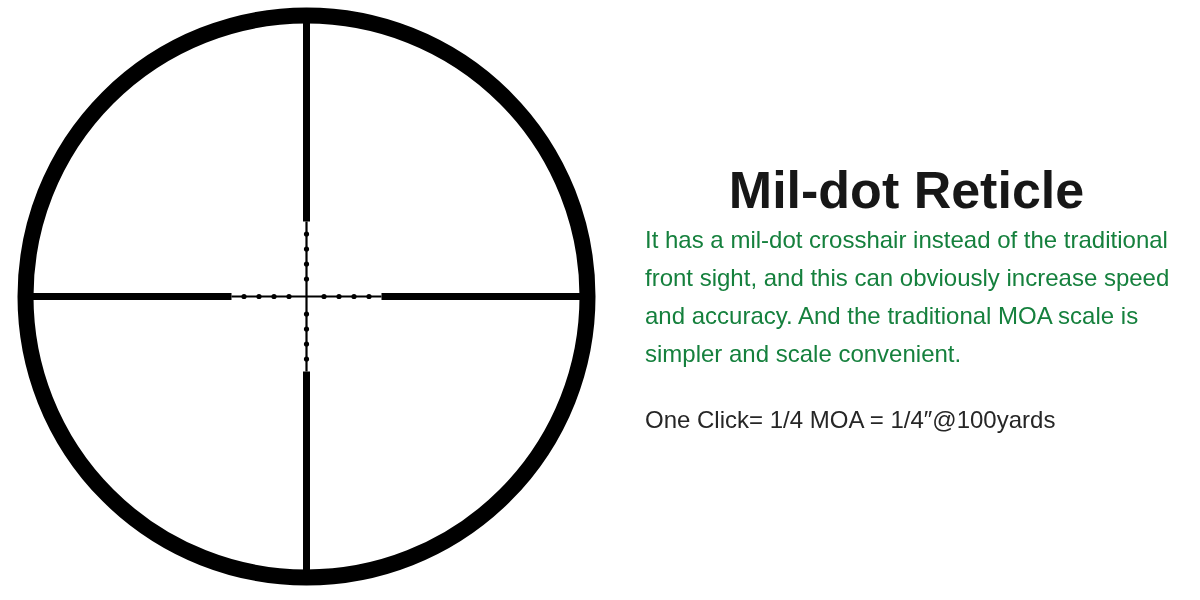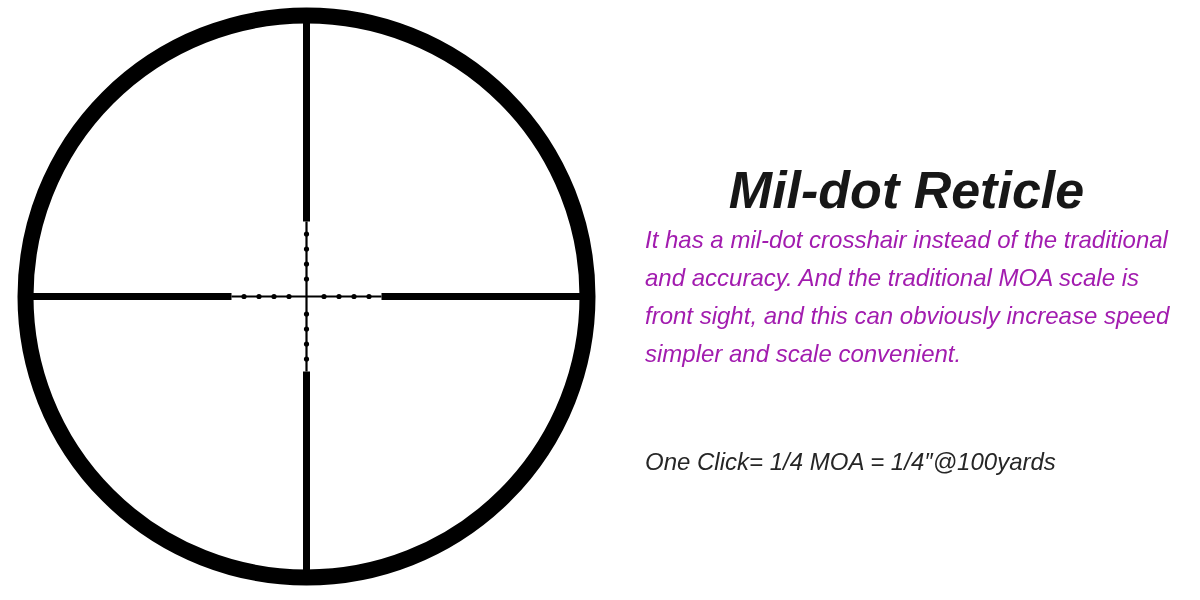--- a/index.html
+++ b/index.html
@@ -2,42 +2,40 @@
 <html><head>
 <meta charset="utf-8">
 <style>
   html,body{margin:0;padding:0;background:#ffffff;}
   .canvas{
     position:relative;
     width:1200px;height:600px;
     background:#ffffff;
     overflow:hidden;
     font-family:"Liberation Sans", sans-serif;
-    font-style:italic;
   }
   .reticle-wrap{position:absolute;left:0;top:0;width:620px;height:600px;}
   .title{
     position:absolute;left:645px;top:129px;width:523px;
     text-align:center;
     font-size:52px;font-weight:700;line-height:52px;
     color:#171717;
     white-space:nowrap;
   }
   .para{
     position:absolute;left:645px;top:221px;width:540px;
     font-size:24px;line-height:38px;
-    color:#a21caf;
+    color:#15803d;
     white-space:nowrap;
   }
   .note{
     position:absolute;left:645px;top:401px;width:540px;
     font-size:24px;line-height:38px;
     color:#262626;
     white-space:nowrap;
-    margin-top:42px;
   }
 </style>
 </head>
 <body>
 
 <div class="canvas">
 
   <div class="reticle-wrap">
     <svg id="reticle-svg" width="620" height="600" viewBox="0 0 620 600">
         <circle cx="306.5" cy="296.5" r="281" fill="none" stroke="#000000" stroke-width="16"></circle>
@@ -63,20 +61,20 @@
         <circle cx="369" cy="296.5" r="2.6" fill="#000000"></circle>
         <circle cx="306.5" cy="234" r="2.6" fill="#000000"></circle>
         <circle cx="306.5" cy="359" r="2.6" fill="#000000"></circle>
       </svg>
   </div>
 
   <h1 class="title">Mil-dot Reticle</h1>
 
   <div class="para" id="para">
       <div>It has a mil-dot crosshair instead of the traditional</div>
+      <div>front sight, and this can obviously increase speed</div>
       <div>and accuracy. And the traditional MOA scale is</div>
-      <div>front sight, and this can obviously increase speed</div>
       <div>simpler and scale convenient.</div>
     </div>
 
   <div class="note">One Click= 1/4 MOA = 1/4″@100yards</div>
 
 </div>
 
 </body></html>

